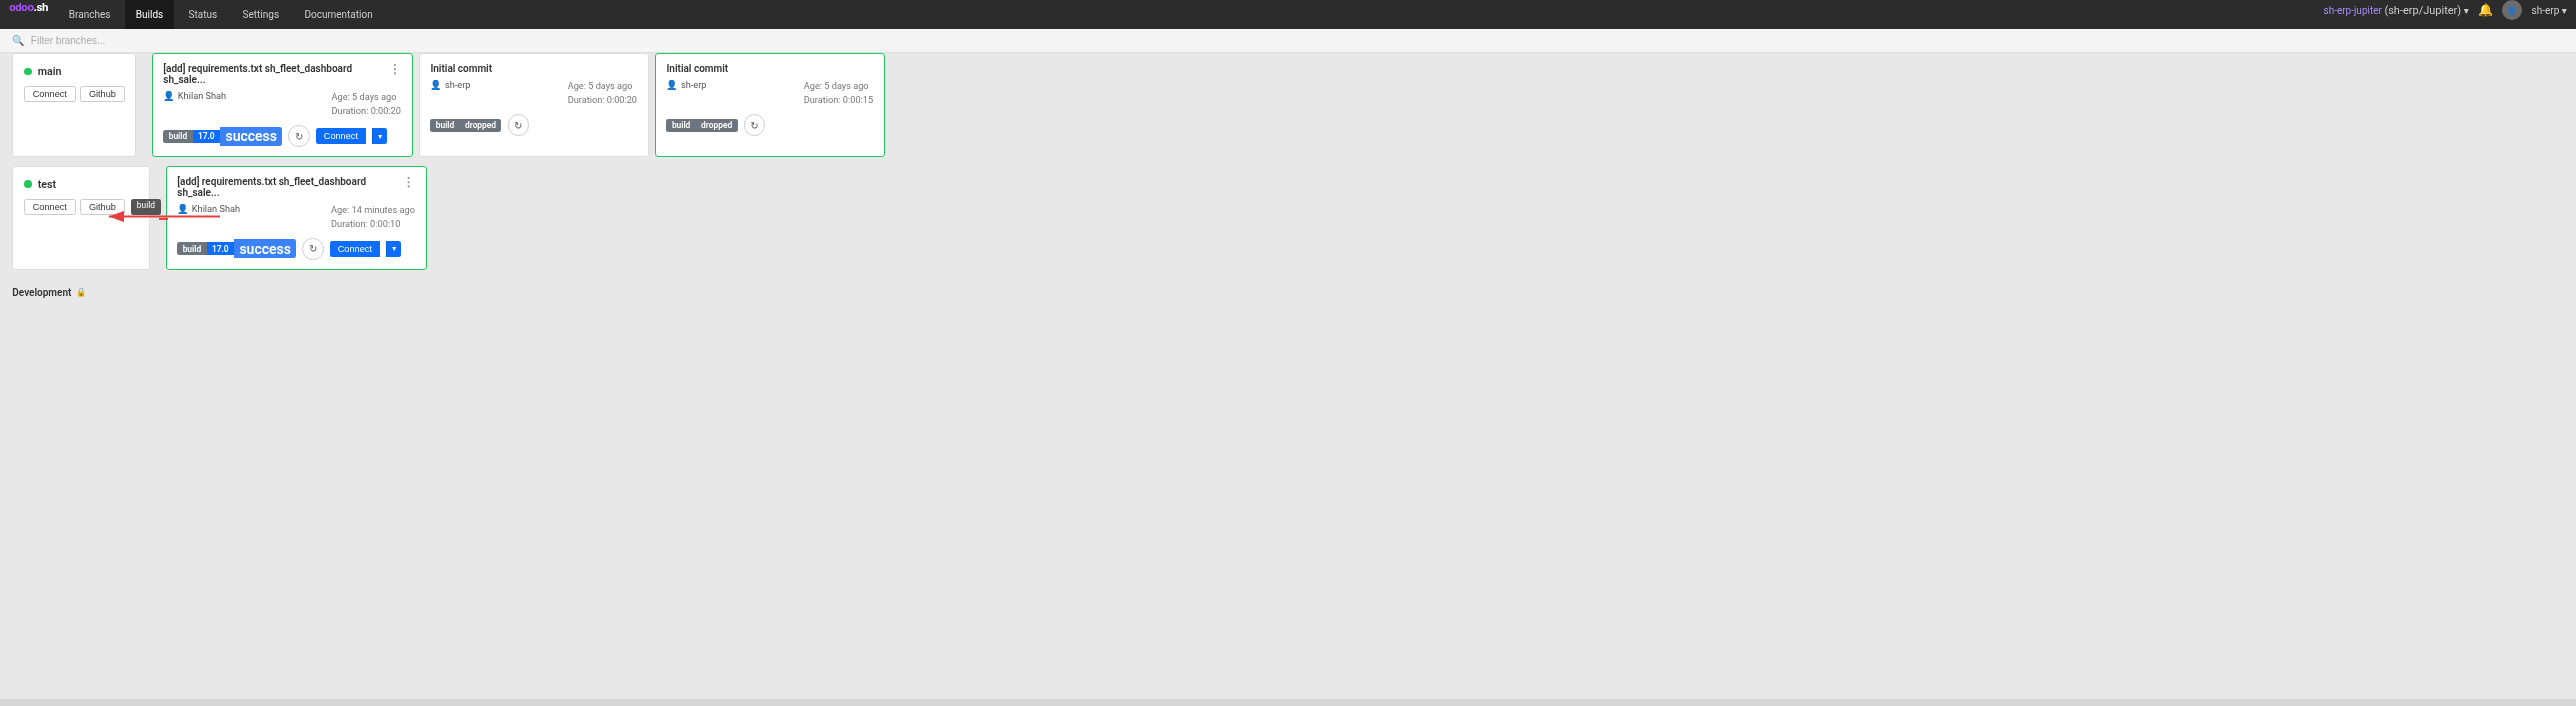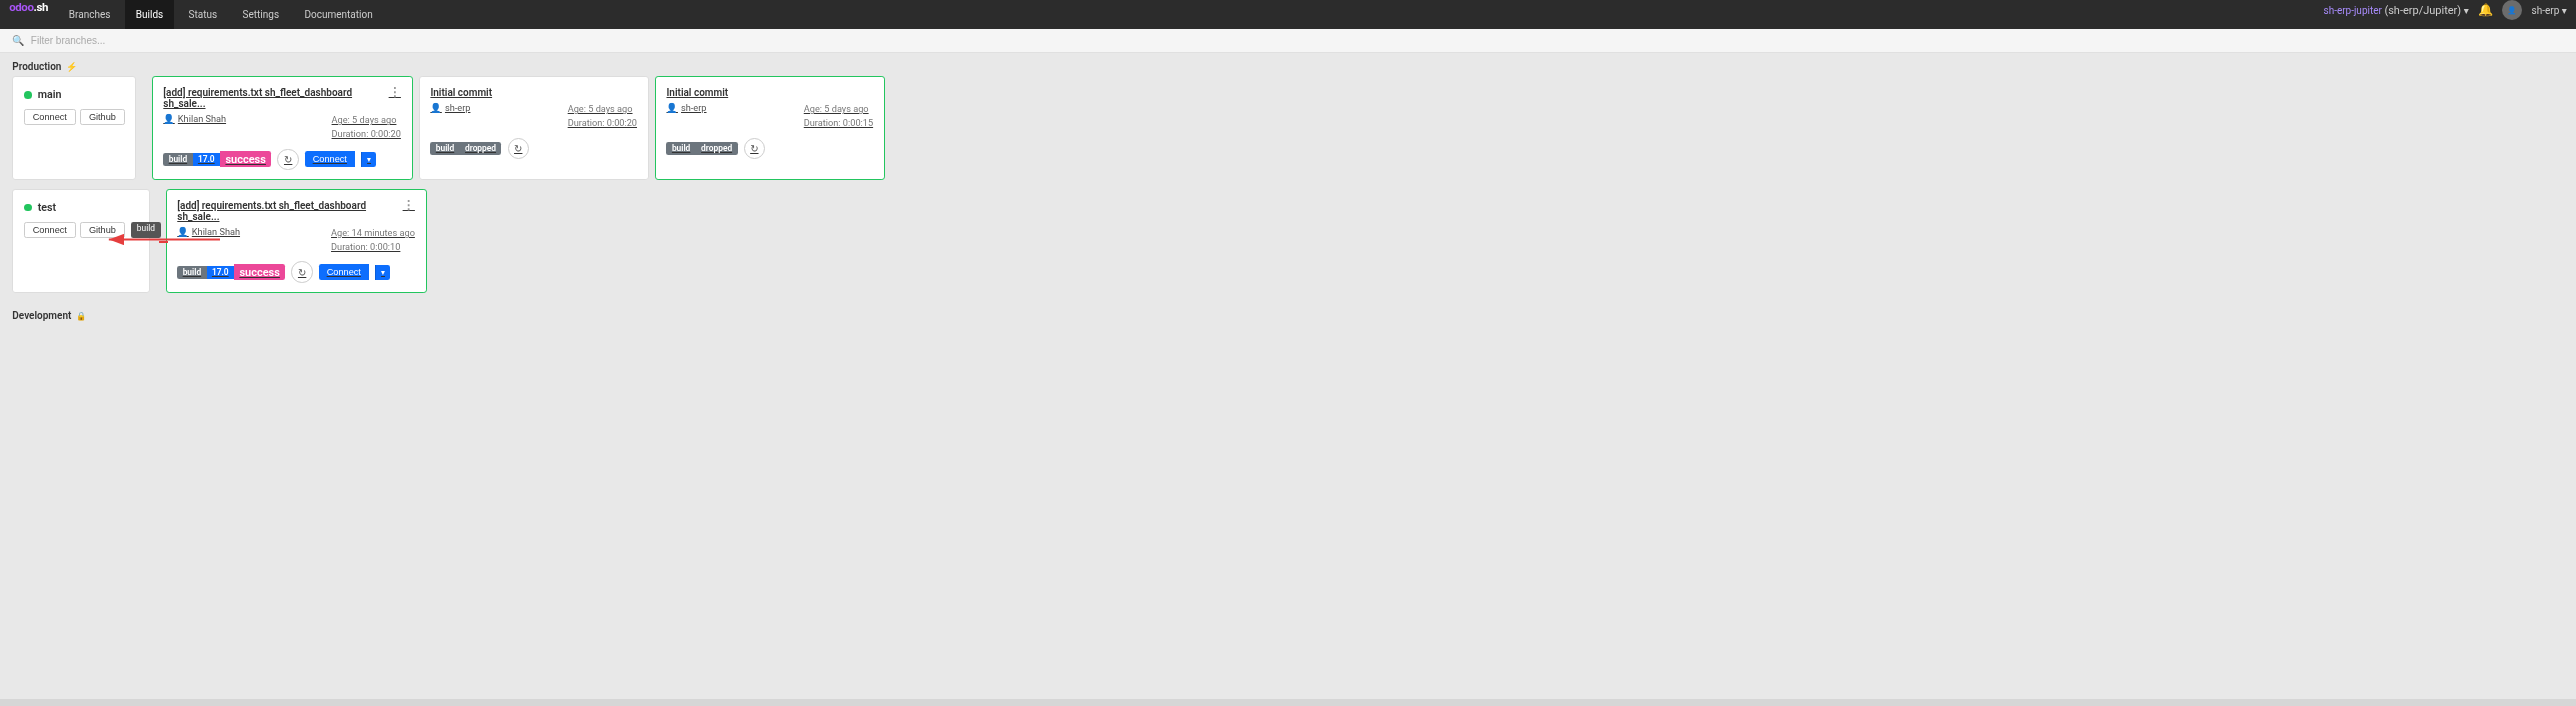--- a/index.html
+++ b/index.html
@@ -151,21 +151,20 @@
     }
 
     
     .builds-row {
       display: flex;
       flex-direction: row;
       gap: 0;
       margin-left: 9.2px;
       flex: 1;
       overflow-x: auto;
-      text-decoration: underline;
     }
 
     
     .build-card {
       background: #fff;
       border: 0.8px solid #ddd;
       border-radius: 3.1px;
       margin-left: 6.1px;
       padding: 9.2px 10.7px 9.2px;
       min-width: 230px;
@@ -216,25 +215,25 @@
       font-weight: 600;
     }
     .badge-version {
       background: #0d6efd;
       color: #fff;
       padding: 1.5px 5.4px;
       font-size: 8.4px;
       font-weight: 600;
     }
     .badge-success {
-      background: #ec4899;
+      background: #3b82f6;
       color: #fff;
       border-radius: 0 2.3px 2.3px 0;
       padding: 1.5px 5.4px;
-      font-size: 11px;
+      font-size: 14px;
       font-weight: 600;
     }
     .badge-dropped {
       background: #6c757d;
       color: #fff;
       border-radius: 0 2.3px 2.3px 0;
       padding: 1.5px 5.4px;
       font-size: 8.4px;
       font-weight: 600;
     }
@@ -320,24 +319,20 @@
 </nav>
 
 <div class="filter-bar">
   <span class="filter-icon">🔍</span>
   <input class="filter-input" type="text" placeholder="Filter branches..." style="">
 </div>
 
 <div class="content">
 
   <div>
-    <div class="section-header">
-      <span>Production</span>
-      <span class="section-icon">⚡</span>
-    </div>
     <div class="section-row">
 
       <div class="branch-card">
         <div class="branch-name">
           <span class="dot-green"></span>
           <span>main</span>
         </div>
         <div class="branch-actions">
           <button class="btn-sm">Connect</button>
           <button class="btn-sm">Github</button>

